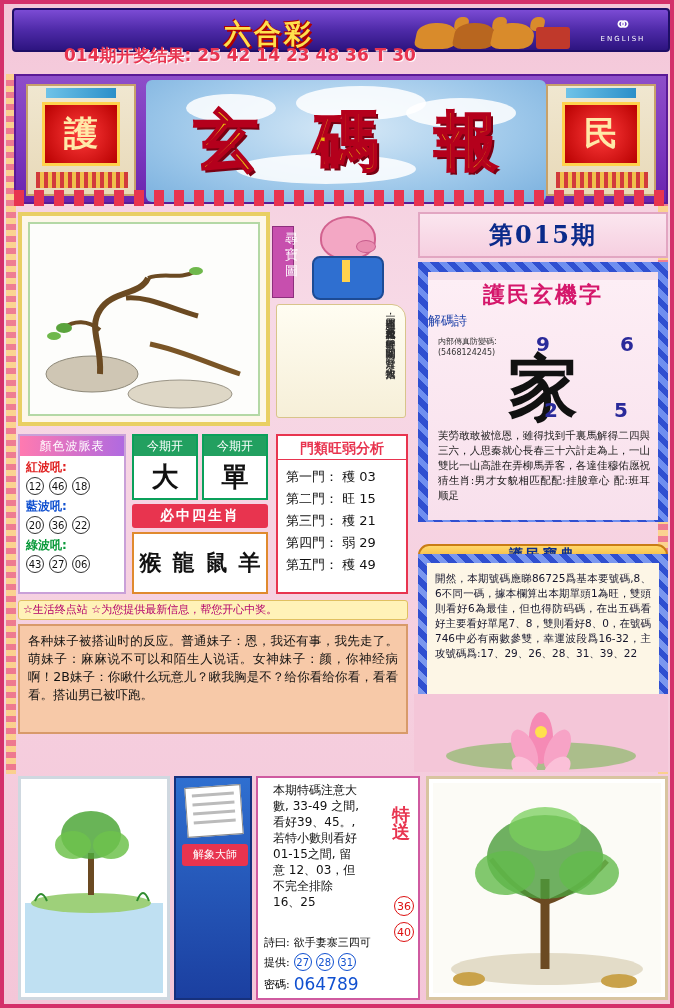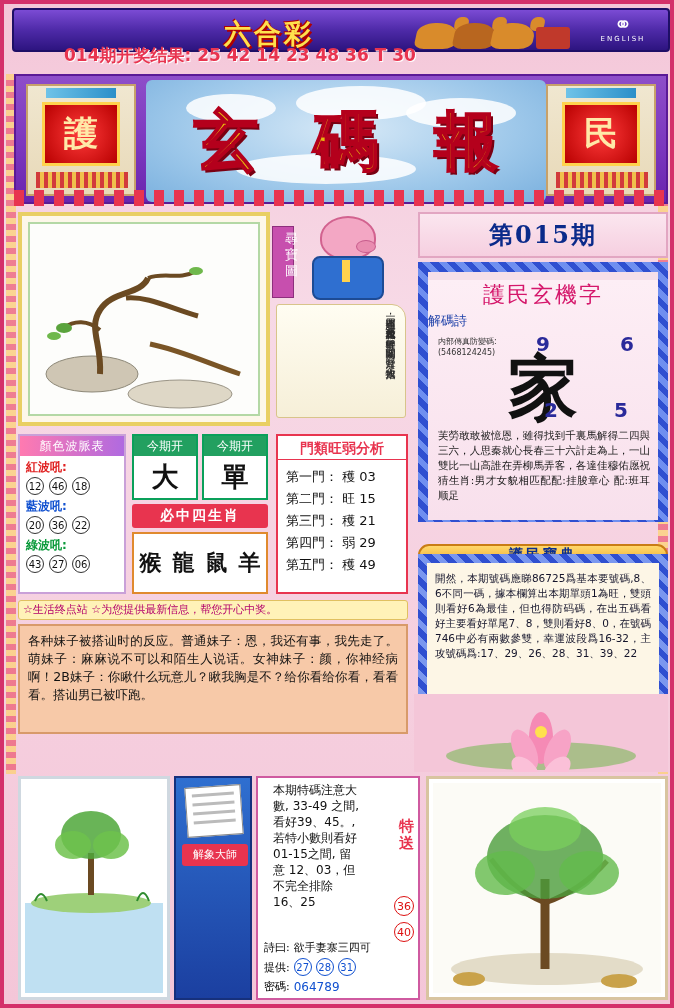--- a/index.html
+++ b/index.html
@@ -179,21 +179,21 @@
     border:10px solid transparent;
     border-image: repeating-linear-gradient(45deg,#2f4fd0 0 6px,#6f8ff0 6px 12px) 10;
     padding:0;
   }
   .xuanji-in {
     width:100%; height:100%;
     background: linear-gradient(180deg,#fdeef5,#f8e0ec);
     position:relative;
   }
   .xuanji .t1 {
-    text-align:center; color:#d5176b; font-size:22px; font-weight:normal;
+    text-align:center; color:#d5176b; font-size:22px; font-weight:bold;
     margin-top:8px; letter-spacing:2px; font-family:"DejaVu Serif", serif;
   }
   .xuanji .t2 {
     text-align:left; color:#1b3fa8; font-size:13px; margin-top:2px;
   }
   .fraud {
     position:absolute; left:10px; top:56px; font-size:8px; color:#333; line-height:11px;
   }
   .bignum { position:absolute; font-size:20px; color:#2a2a9a; font-weight:bold; }
   .n-tl{ left:108px; top:52px;} .n-tr{ right:24px; top:52px;}
@@ -317,37 +317,37 @@
   .mid-card {
     left:252px; top:772px; width:164px; height:224px;
     background:#fff; border:2px solid #cf5aa0;
   }
   .mid-card .hd {
     height:22px; background: linear-gradient(90deg,#ff9ac8,#ef4ba0);
     color:#fff6a8; font-size:12px; text-align:center; line-height:22px; letter-spacing:1px;
   }
   .mid-body { padding:4px 15px; font-size:12px; line-height:16px; color:#111; }
   .texong {
-    position:absolute; right:4px; top:40px; width:22px;
-    color:#e8344f; font-size:15px; font-weight:bold; line-height:17px; text-align:right;
+    position:absolute; right:4px; top:28px; width:22px;
+    color:#e8344f; font-size:18px; font-weight:bold; line-height:17px; text-align:left;
   }
   .ball-red {
     width:20px;height:20px;border-radius:50%;
     border:1.5px solid #d11; color:#d11; background:#fff;
     font-size:11px; display:flex;align-items:center;justify-content:center;
   }
   .br-wrap{ position:absolute; right:4px; top:118px; display:flex; flex-direction:column; gap:6px;}
   .codes { position:absolute; left:6px; bottom:4px; font-size:11px; }
   .codes .row{ display:flex; align-items:center; gap:4px; margin-top:3px;}
   .circ {
     width:18px;height:18px;border-radius:50%;
     border:1.2px solid #1050d0; color:#1050d0; background:#fff;
     font-size:10px; display:flex;align-items:center;justify-content:center;
   }
-  .mima-val{ color:#1050d0; font-size:12px; }
+  .mima-val{ color:#1050d0; font-size:17px; }
   .br-pic {
     left:422px; top:772px; width:242px; height:224px;
     border:3px solid #d8c4a0; background:#fff; padding:4px;
   }
   .br-inner{ width:100%;height:100%; background:linear-gradient(180deg,#ffffff 0%,#f7f4ea 100%); position:relative; overflow:hidden;}
   
   .sideborder {
     position:absolute; top:70px; width:10px; height:700px;
     background: repeating-linear-gradient(180deg,#ffd24d 0 6px,#e8344f 6px 12px);
     opacity:.55;

